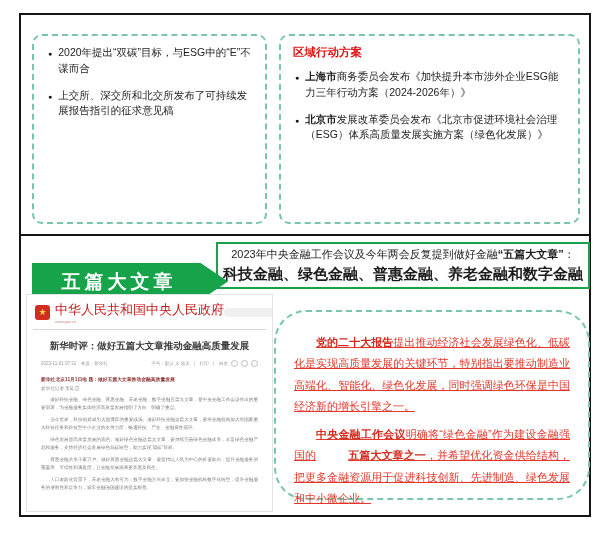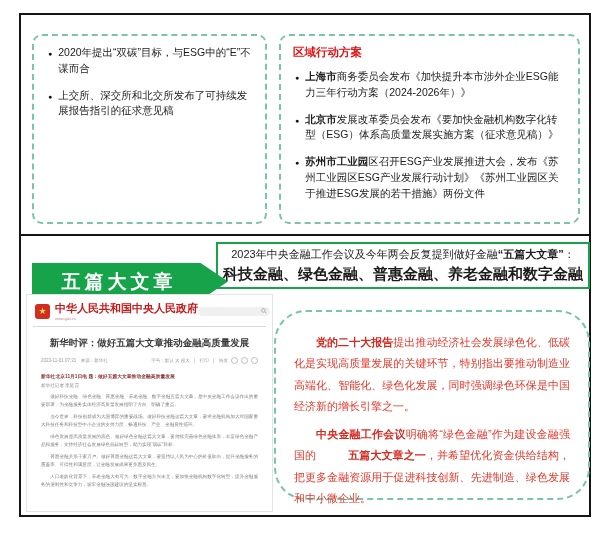--- a/index.html
+++ b/index.html
@@ -25,40 +25,40 @@
   .banner-label { position:absolute; left:11px; top:248px; width:196px; height:37px; background:#16a34a;
     clip-path:polygon(0 0, 86% 0, 100% 50%, 86% 100%, 0 100%);
     display:flex; align-items:center; justify-content:center; padding-right:22px;
     color:#fff; font-size:19px; font-weight:700; letter-spacing:4px; }
 
   
   .gov-card { position:absolute; left:5px; top:279px; width:247px; height:218px; background:#fff; border:1px solid #e3e3e3; overflow:hidden; }
   .gov-header { display:flex; align-items:center; padding:6px 8px 5px 8px; }
   .gov-emblem { width:15px; height:15px; background:#d12d20; border-radius:3px; color:#ffd24a; font-size:9px; line-height:15px; text-align:center; flex:0 0 auto; }
   .gov-org { margin-left:5px; }
-  .gov-org-name { color:#c41a1a; font-size:11px; font-weight:700; white-space:nowrap; }
+  .gov-org-name { color:#c41a1a; font-size:13px; font-weight:400; white-space:nowrap; }
   .gov-org-sub { color:#c9867f; font-size:4px; }
   .gov-search-wrap { margin-left:auto; display:flex; align-items:center; }
   .gov-search { width:72px; height:9px; background:#f0f0f0; border-radius:5px; display:flex; align-items:center; justify-content:flex-end; padding-right:3px; }
   .gov-links { font-size:4px; color:#999; margin-left:3px; white-space:nowrap; }
   .gov-rule { border-top:1px solid #d8d8d8; margin:0 6px; }
   .gov-title { text-align:center; font-size:9.5px; font-weight:600; color:#3a3a3a; margin:10px 10px 7px 10px; }
   .gov-meta { display:flex; justify-content:space-between; align-items:center; margin:0 14px 7px 14px; }
   .gov-meta-left { font-size:4.5px; color:#9a9a9a; }
   .gov-meta-right { display:flex; align-items:center; font-size:4.5px; color:#9a9a9a; }
   .share-circle { width:7px; height:7px; border:1px solid #bdbdbd; border-radius:50%; margin-left:3px; display:inline-block; }
   .gov-body { padding:2px 14px; }
   .gov-lede { font-size:4.8px; color:#8d3434; font-weight:700; margin-bottom:4px; }
   .gov-byline { font-size:4.6px; color:#8a8a8a; margin-bottom:5px; }
   .gov-body p.bp { font-size:4.6px; color:#7d7d7d; line-height:1.75; text-indent:2em; margin-bottom:4px; text-align:justify; }
 
   
   .commentary { position:absolute; left:253px; top:295px; width:316px; height:190px; border:2px dashed #79c4ad; border-radius:32px;
     padding:20px 18px 0 18px; }
-  .commentary p { font-size:11px; color:#e2372a; line-height:1.95; text-indent:2em; text-align:justify; margin-bottom:6px; }
+  .commentary p { font-size:11px; color:#e2372a; line-height:1.95; text-indent:2em; text-align:justify; margin-bottom:6px;text-decoration:underline; }
   .commentary p span[data-b] { font-weight:700; color:#d42a1f; }
 
   .mag { display:inline-block; }
 </style>
 </head>
 <body>
 
 <div class="stage">
   <div class="slide">
 
@@ -77,25 +77,21 @@
 
     <div class="dash-box right">
       <div class="dash-title">区域行动方案</div>
       <ul class="blist">
         <li>
             <span class="dot">●</span>
             <span><span data-b="1" style="font-weight: 700;">上海市</span><span>商务委员会发布《加快提升本市涉外企业ESG能力三年行动方案（2024-2026年）》</span></span>
           </li>
         <li>
             <span class="dot">●</span>
-            <span><span data-b="1" style="font-weight: 700;">北京市</span><span>发展改革委员会发布《要加快金融机构数字化转型（ESG）体系高质量发展实施方案（征求意见稿）》</span></span>
-          </li>
-        <li>
-            <span class="dot">●</span>
-            <span><span data-b="1" style="font-weight: 700;">苏州市工业园</span><span>区召开ESG产业发展推进大会，发布《苏州工业园区ESG产业发展行动计划》《苏州工业园区关于推进ESG发展的若干措施》两份文件</span></span>
+            <span><span data-b="1" style="font-weight: 700;">北京市</span><span>发展改革委员会发布《北京市促进环境社会治理（ESG）体系高质量发展实施方案（绿色化发展）》</span></span>
           </li>
       </ul>
     </div>
 
     <div class="divider"></div>
 
     <div class="banner-outline">
       <div class="banner-line1"><span>2023年中央金融工作会议及今年两会反复提到做好金融</span><span data-b="1" style="font-weight: 700;">“五篇大文章”</span><span>：</span></div>
       <div class="banner-line2">科技金融、绿色金融、普惠金融、养老金融和数字金融</div>
     </div>

